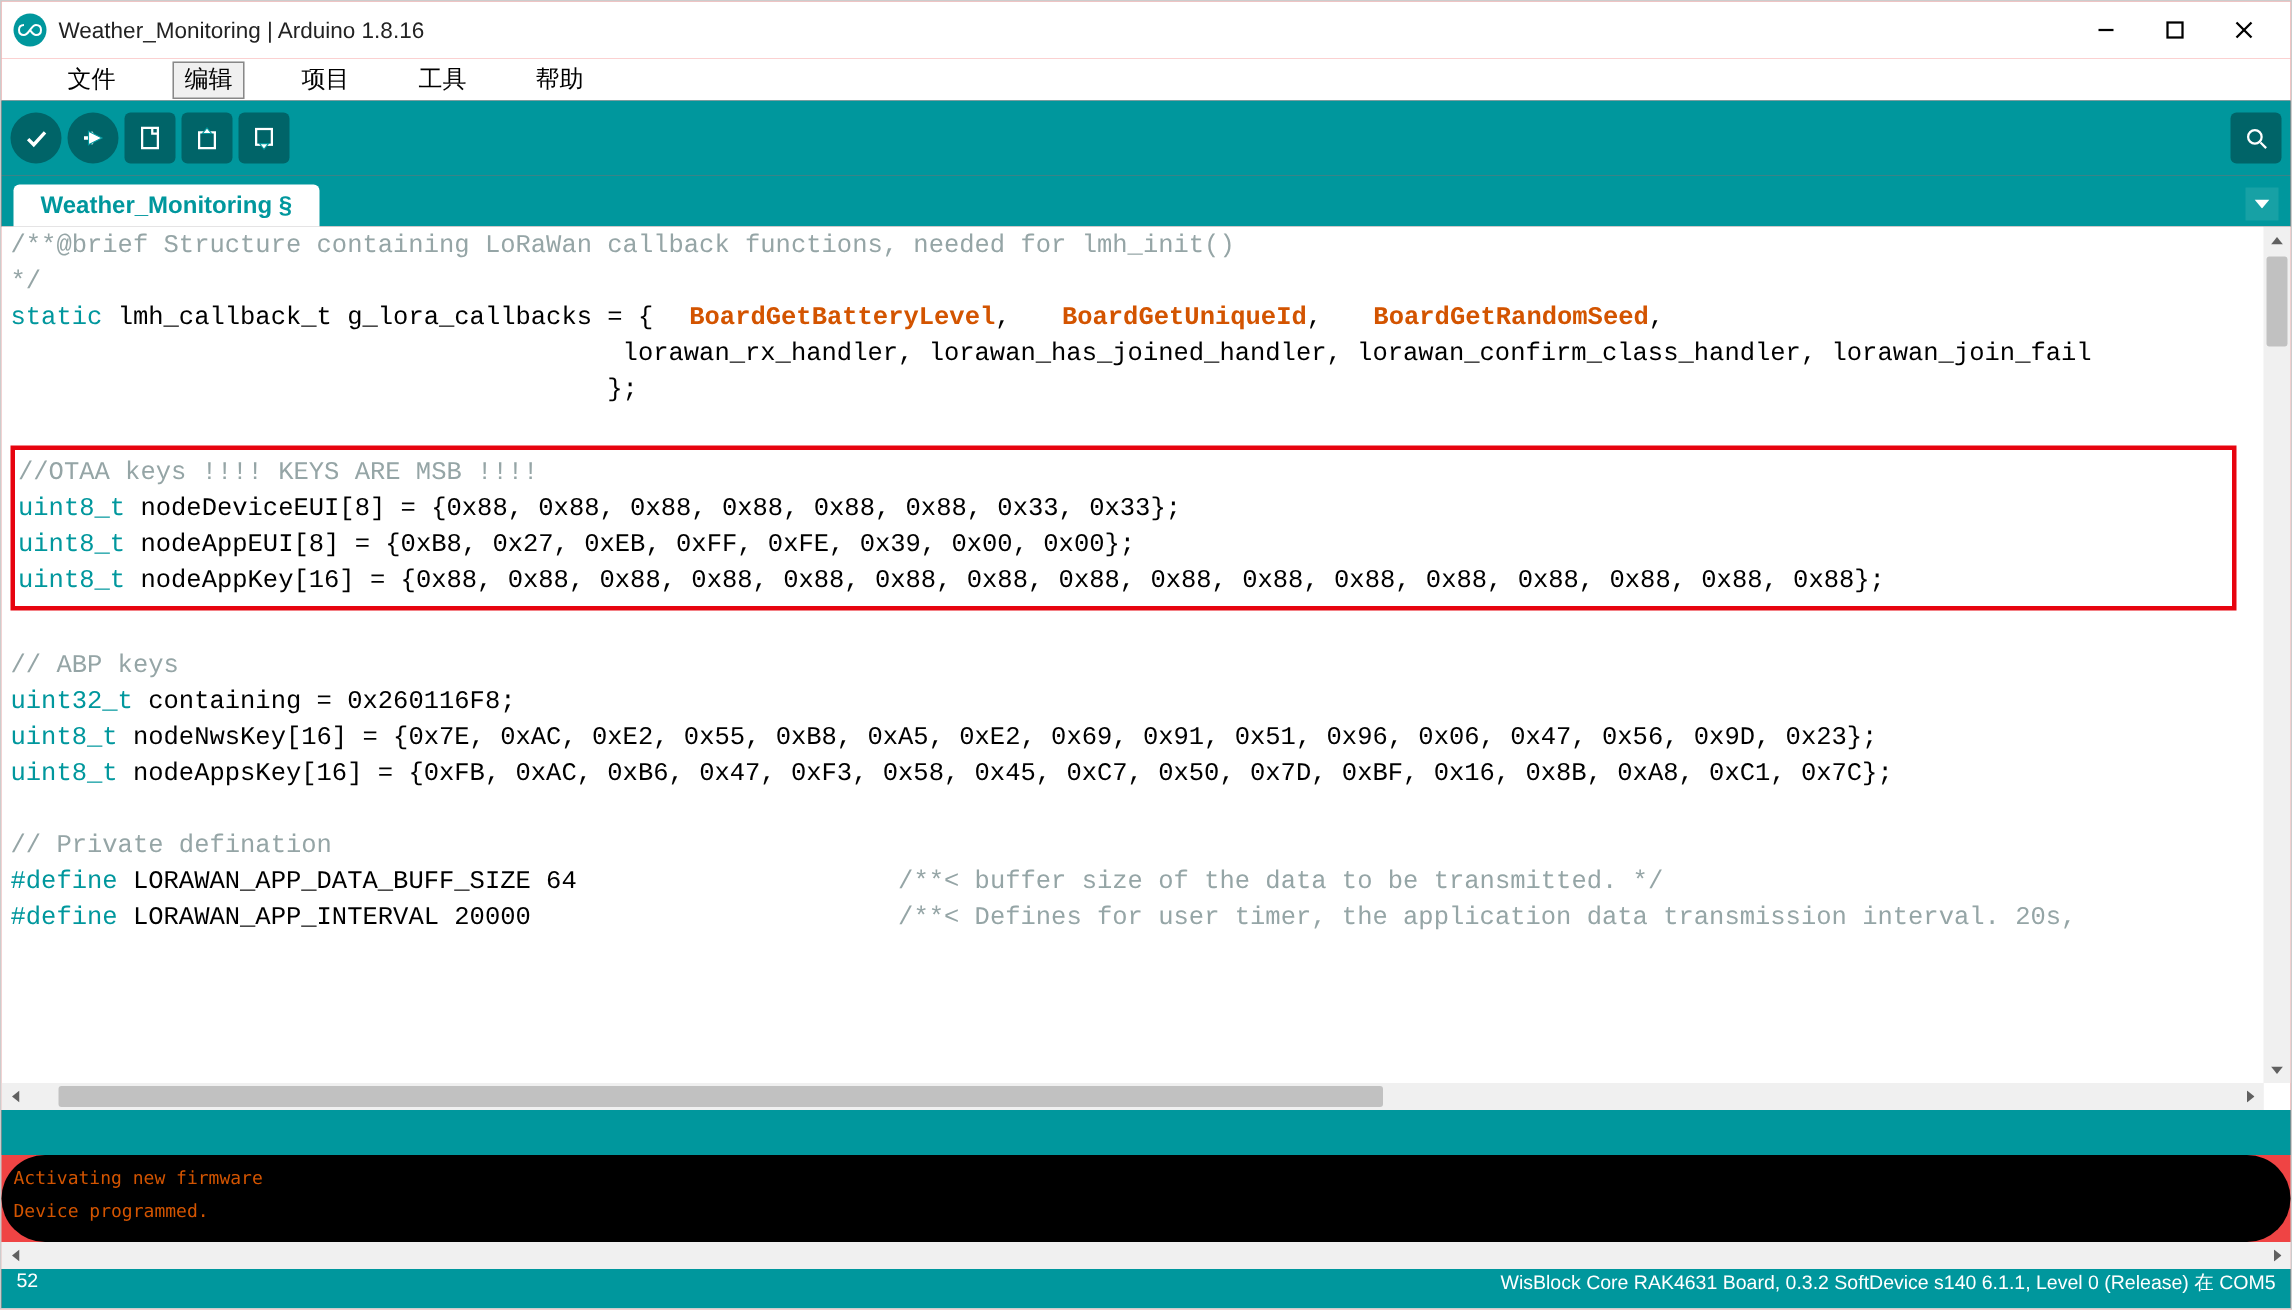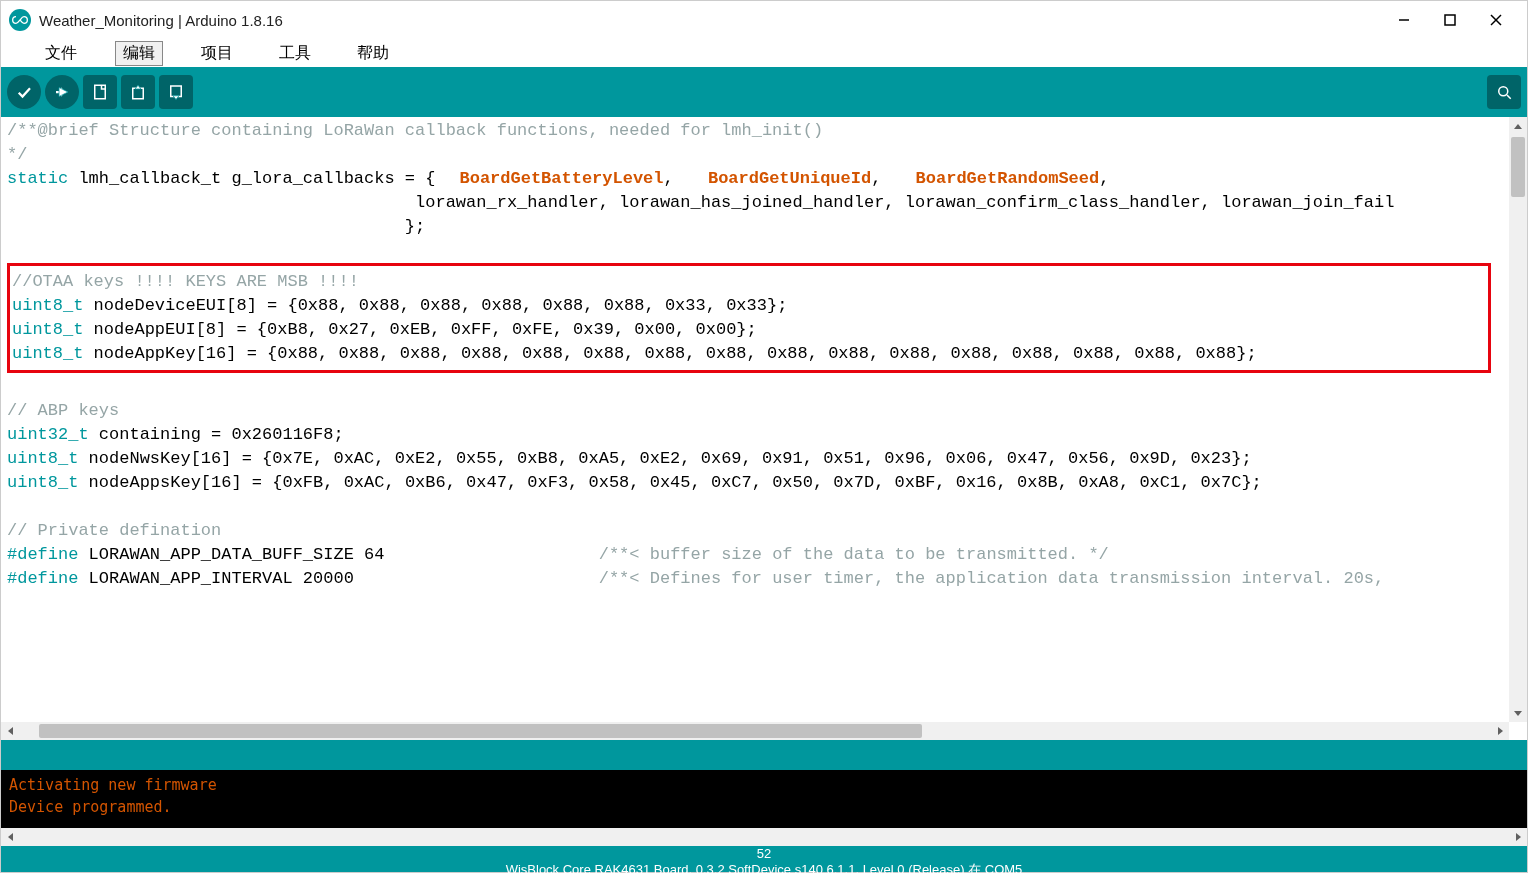--- a/index.html
+++ b/index.html
@@ -31,24 +31,24 @@
   .hl-box { border: 3px solid #e7040f; padding: 4px 2px; margin: 0 12px 2px 0; display: block; }
   .hscroll { position: absolute; left: 0; right: 18px; bottom: 0; height: 18px; background: #f0f0f0; display: flex; align-items: center; }
   .hscroll-track { flex: 1; height: 18px; background: #f0f0f0; position: relative; }
   .hscroll-thumb { position: absolute; left: 20px; width: 60%; height: 14px; top: 2px; background: #c1c1c1; border-radius: 2px; }
   .hscroll-btn { width: 18px; height: 18px; display: flex; align-items: center; justify-content: center; background: #f0f0f0; cursor: pointer; }
   .vscroll { position: absolute; right: 0; top: 0; bottom: 18px; width: 18px; background: #f0f0f0; display: flex; flex-direction: column; }
   .vscroll-track { flex: 1; position: relative; }
   .vscroll-thumb { position: absolute; top: 2px; left: 2px; right: 2px; height: 60px; background: #c1c1c1; border-radius: 2px; }
   .vscroll-btn { height: 18px; display: flex; align-items: center; justify-content: center; cursor: pointer; }
   .statusbar-teal { height: 30px; background: #00979d; }
-  .console { background: #000; color: #d35400; font-family: Consolas, monospace; font-size: 15px; padding: 4px 8px; height: 58px; overflow: hidden; }
+  .console { background: #000; color: #d35400; font-family: Consolas, monospace; font-size: 12px; padding: 4px 8px; height: 58px; overflow: hidden; border-radius: 29px; }
   .console-line { white-space: pre; line-height: 22px; }
   .console-scroll { height: 18px; background: #f0f0f0; display: flex; align-items: center; }
-  .footer { height: 26px; background: #00979d; color: #fff; display: flex; align-items: center; padding: 0 10px; font-size: 13px; flex-direction: column; }
+  .footer { height: 26px; background: #00979d; color: #fff; display: flex; padding: 0 10px; font-size: 13px; }
   .footer-left { flex: 1; }
   .footer-right { }
 </style>
 </head>
 <body>
 
 <div class="window">
 
   <div class="titlebar">
     <span class="titlebar-icon">
@@ -115,20 +115,28 @@
     </div>
     <div class="tool-spacer"></div>
     <div class="toolbtn sq">
       <svg viewBox="0 0 24 24">
           <circle cx="11" cy="11" r="6" fill="none" stroke="#fff" stroke-width="2"></circle>
           <line x1="16" y1="16" x2="21" y2="21" stroke="#fff" stroke-width="2"></line>
         </svg>
     </div>
   </div>
 
+  <div class="tabbar">
+    <div class="tab">Weather_Monitoring §</div>
+    <div class="tabmenu">
+      <svg width="10" height="6" viewBox="0 0 10 6">
+          <polygon points="0,0 10,0 5,6" fill="#fff"></polygon>
+        </svg>
+    </div>
+  </div>
 
   <div class="editor-wrap">
     <div class="editor">
 <div class="code"><span class="c-comment">/**@brief Structure containing LoRaWan callback functions, needed for lmh_init()</span>
 <span class="c-comment">*/</span>
 <span class="c-keyword">static</span><span> lmh_callback_t g_lora_callbacks = {</span><span class="c-func">BoardGetBatteryLevel</span><span>, </span><span class="c-func">BoardGetUniqueId</span><span>, </span><span class="c-func">BoardGetRandomSeed</span><span>,</span>
 <span>                                        lorawan_rx_handler, lorawan_has_joined_handler, lorawan_confirm_class_handler, lorawan_join_fail</span>
 <span>                                       };</span>
 
 <span class="hl-box"><span class="c-comment">//OTAA keys !!!! KEYS ARE MSB !!!!</span>

